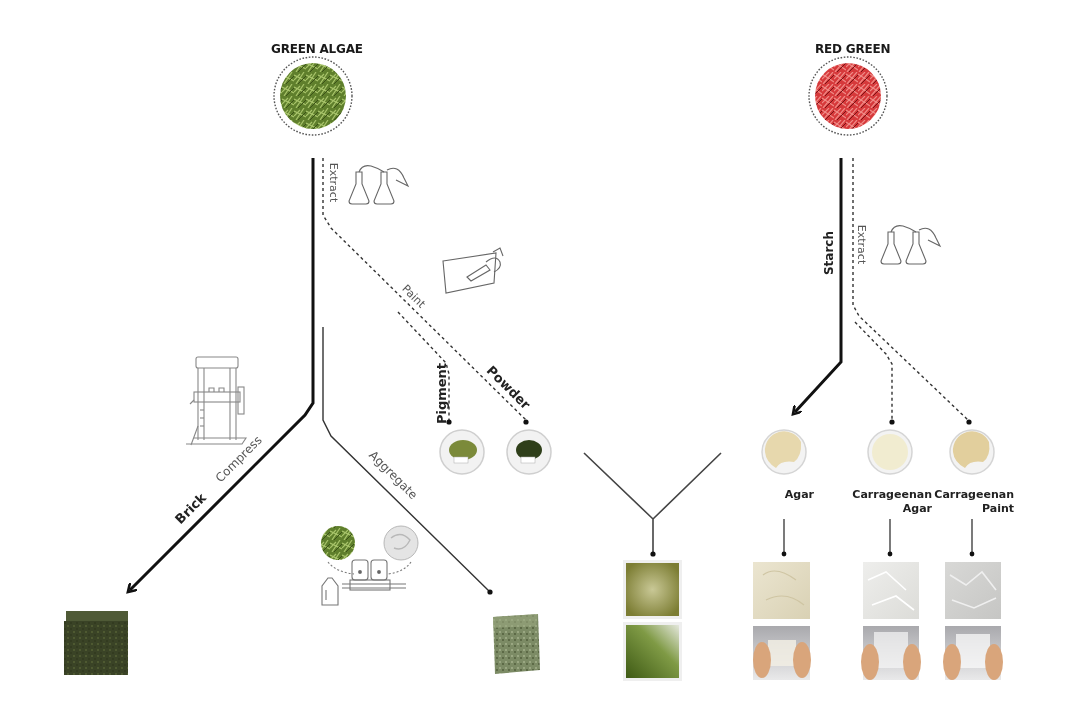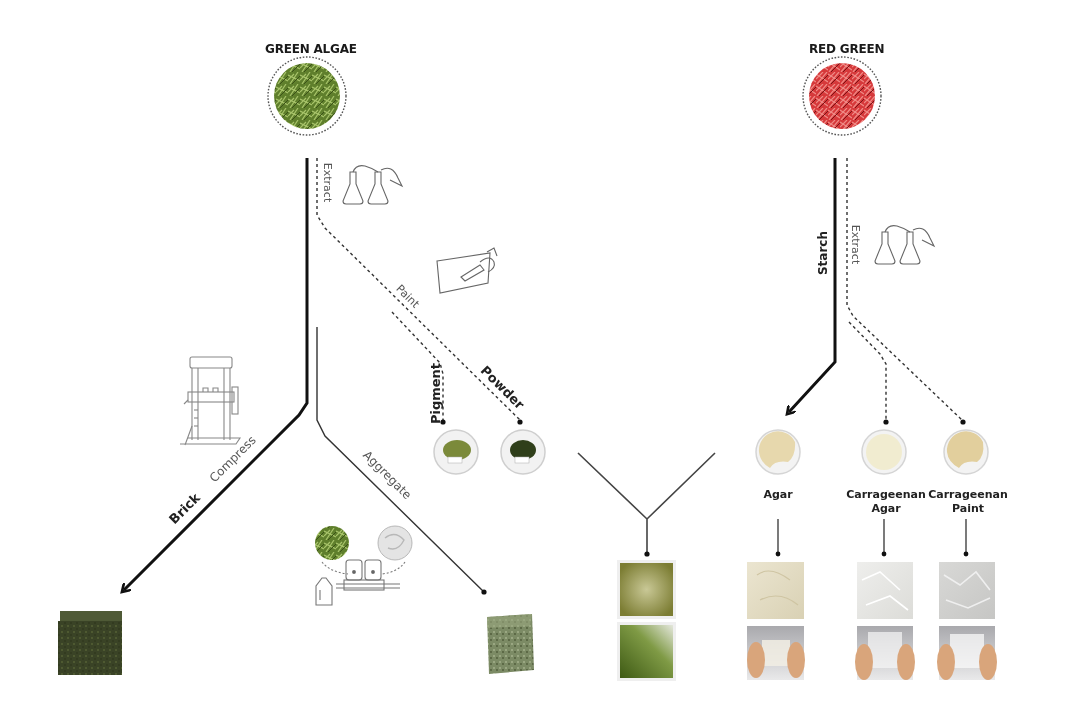--- a/index.html
+++ b/index.html
@@ -1,22 +1,22 @@
 <!DOCTYPE html>
 <html><head>
 <meta charset="utf-8">
 <style>
   html, body { margin: 0; padding: 0; background: #ffffff; }
   body { width: 1080px; height: 727px; position: relative; overflow: hidden; font-family: "DejaVu Sans", sans-serif; }
-  #stage { position: absolute; left: 0; top: 0; width: 876px; height: 727px; }
+  #stage { position: absolute; left: 6px; top: 0; width: 876px; height: 727px; }
   .title { position: absolute; font-family: "DejaVu Sans", sans-serif; font-weight: bold; font-size: 12px; color: #1a1a1a; letter-spacing: -0.2px; white-space: nowrap; }
   .lbl { position: absolute; font-family: "DejaVu Sans", sans-serif; font-size: 12px; color: #222; white-space: nowrap; transform-origin: center center; }
   .lbl.bold { font-weight: bold; }
   .lbl.light { color: #555; font-size: 11px; }
-  .center { text-align: center; }
+  .center { text-align: right; }
 </style>
 </head>
 <body>
 
 <div id="stage">
 <svg width="1080" height="727" viewBox="0 0 1080 727" xmlns="http://www.w3.org/2000/svg" style="position:absolute;left:0;top:0;">
   <defs>
     <pattern id="greenTex" patternUnits="userSpaceOnUse" width="12" height="12">
       <rect width="12" height="12" fill="#5f7f2c"></rect>
       <path d="M0 3 L12 9 M2 12 L10 0 M0 8 L6 2" stroke="#a8c46a" stroke-width="1.2"></path>

